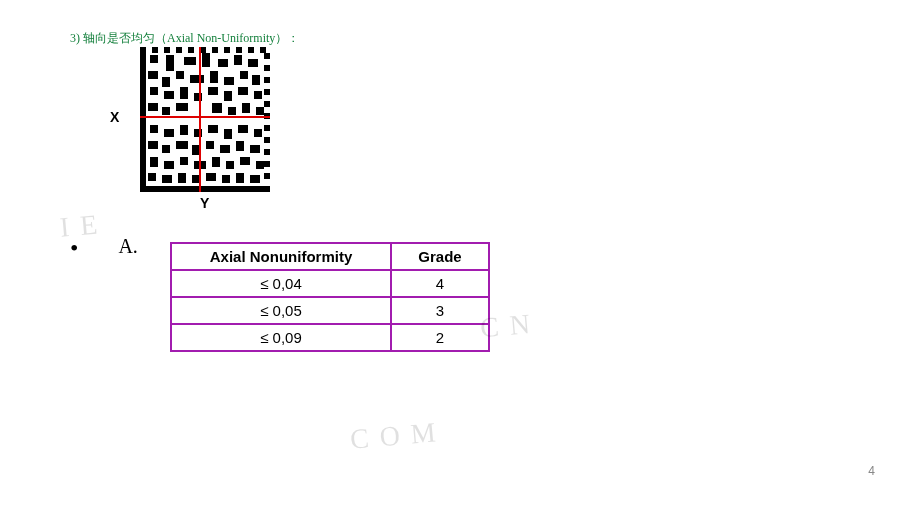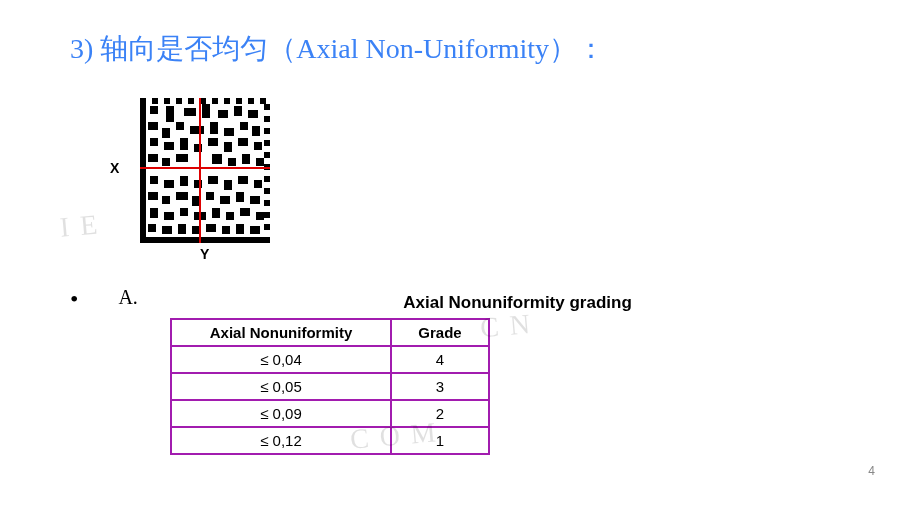--- a/index.html
+++ b/index.html
@@ -9,23 +9,22 @@
     }
     body {
       width: 920px;
       height: 518px;
       background: #fff;
       font-family: "SimSun", "Times New Roman", serif;
       position: relative;
       padding: 30px 70px;
     }
     .heading {
-      font-size: 28px;
-      color: #3b82f6;
-      margin-bottom: 30px;
+      font-size: 12px;
+      color: #15803d;
     }
     .diagram-area {
       margin-left: 40px;
       margin-bottom: 20px;
       position: relative;
       width: 200px;
       height: 170px;
     }
     .datamatrix {
       position: absolute;
@@ -221,44 +220,39 @@
   </svg>
   <span class="y-label">Y</span>
 </div>
 
 <div class="bullet-row">
   <span class="bullet">•</span>
   <span class="a-label">A.</span>
 </div>
 
 <div class="table-area">
-  <div class="table-title">Axial Nonuniformity grading</div>
   <table>
     <thead>
       <tr>
         <th class="col-an">Axial Nonuniformity</th>
         <th class="col-grade">Grade</th>
       </tr>
     </thead>
     <tbody>
       <tr>
         <td>≤ 0,04</td>
         <td>4</td>
       </tr>
       <tr>
         <td>≤ 0,05</td>
         <td>3</td>
       </tr>
       <tr>
         <td>≤ 0,09</td>
         <td>2</td>
-      </tr>
-      <tr>
-        <td>≤ 0,12</td>
-        <td>1</td>
       </tr>
     </tbody>
   </table>
 </div>
 
 <div class="page-number">4</div>
 
 <div class="watermark wm1">I E</div>
 <div class="watermark wm2">C O M</div>
 <div class="watermark wm3">C N</div>

